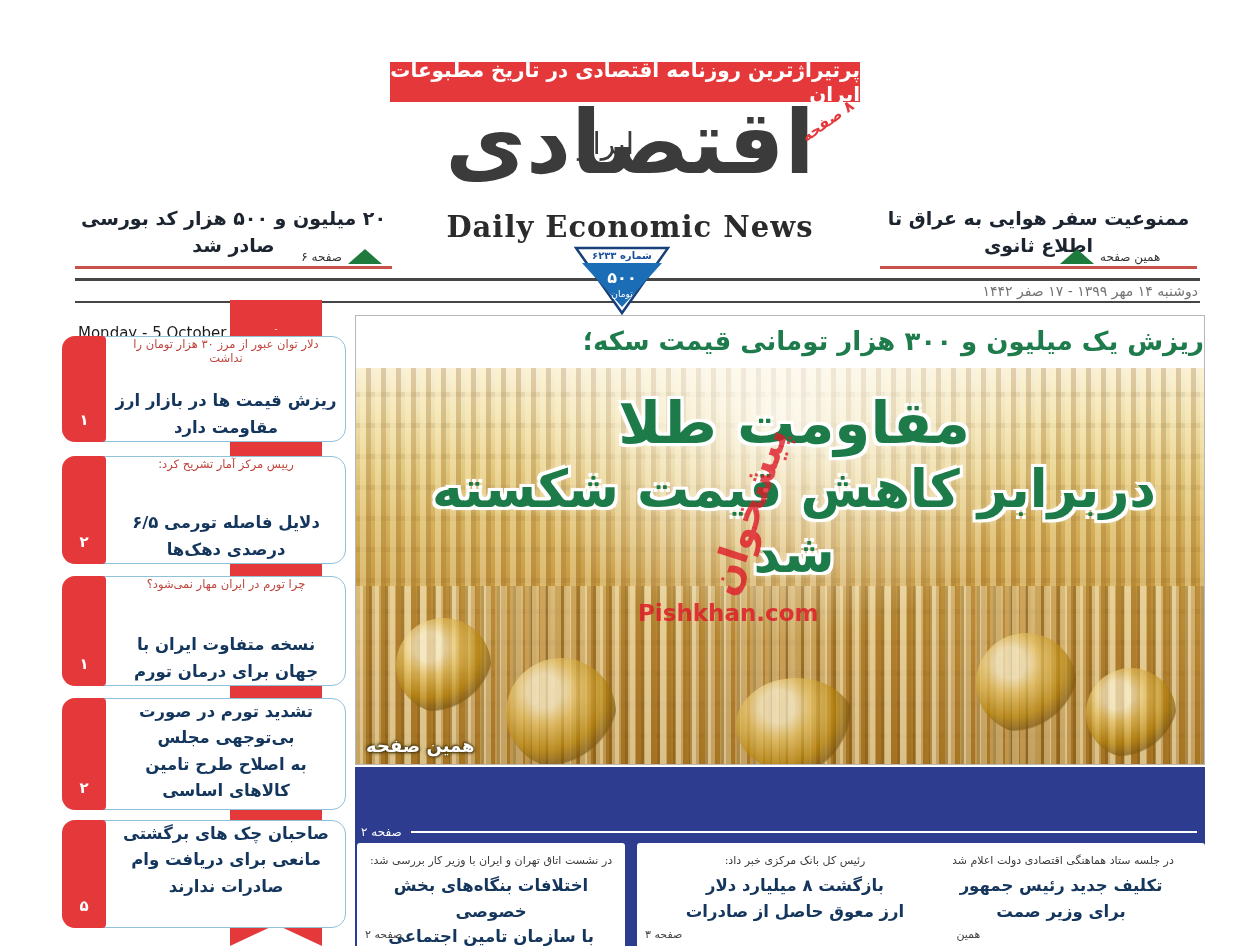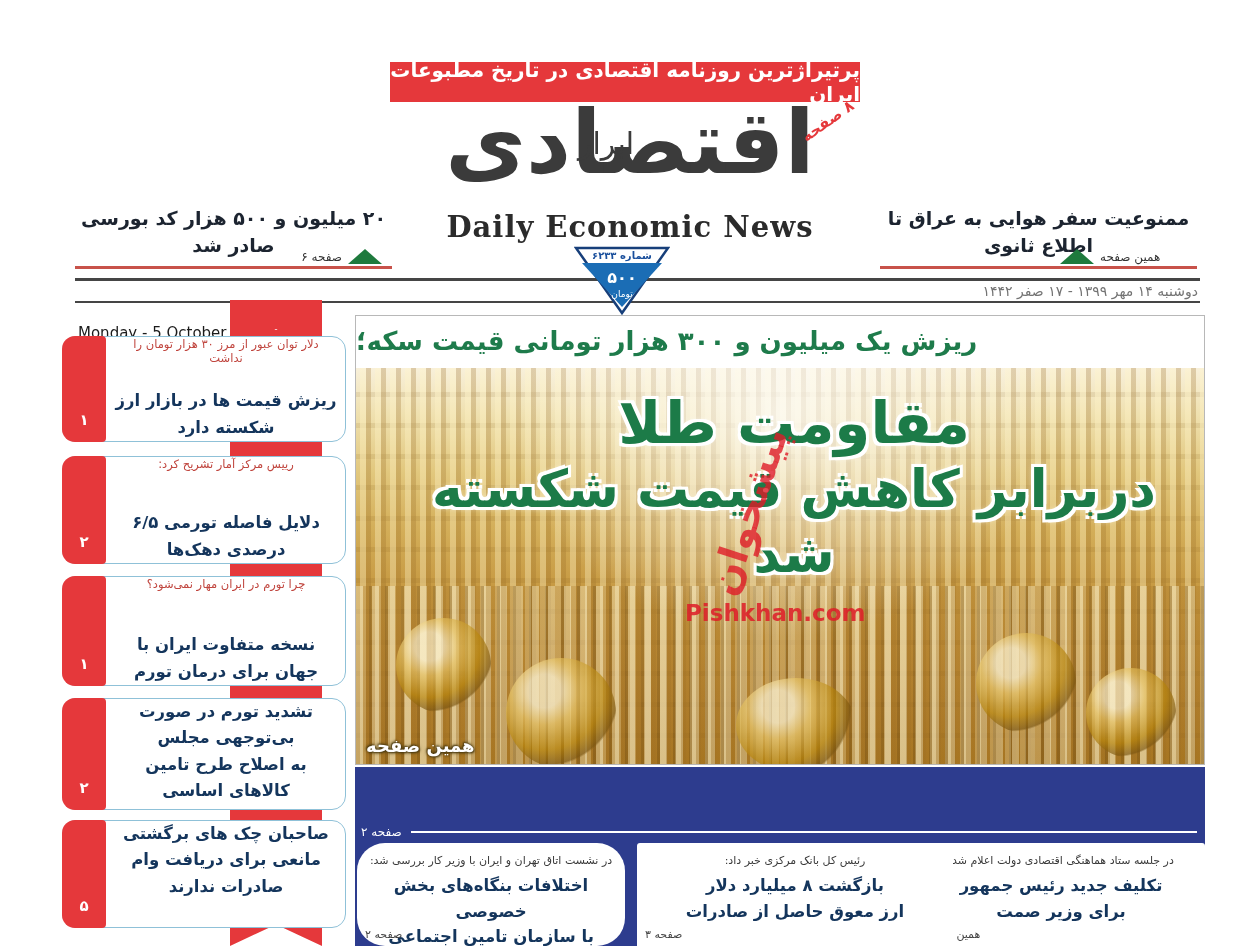--- a/index.html
+++ b/index.html
@@ -64,54 +64,54 @@
   .c1 { top:336px; height:106px; }
   .c2 { top:456px; height:108px; }
   .c3 { top:576px; height:110px; }
   .c4 { top:698px; height:112px; }
   .c5 { top:820px; height:108px; }
 
   
   .lead-box { position:absolute; left:355px; top:315px; width:850px; height:450px;
     border:1px solid #b8b8b8; background:#fff; }
   .lead-kicker { position:absolute; top:0; left:0; right:0; height:52px; line-height:50px;
-    text-align:left; font-size:26px; font-weight:bold; color:#1e7b4b; direction:rtl; background:#fff; }
+    text-align:right; font-size:26px; font-weight:bold; color:#1e7b4b; direction:rtl; background:#fff; }
   .photo { position:absolute; top:52px; left:0; right:0; bottom:0; overflow:hidden;
     background:linear-gradient(180deg,#f8f0da 0%,#efe0ae 12%,#e2c87e 26%,#d4af5a 40%,#c79a43 55%,#bd8c36 70%,#b07e2c 85%,#a5741f 100%); }
   .photo .rows1 { position:absolute; inset:0; opacity:.55;
     background-image:repeating-linear-gradient(90deg, rgba(255,246,215,0) 0 4px, rgba(255,244,200,.65) 4px 10px, rgba(150,105,35,.5) 10px 15px),
       repeating-linear-gradient(0deg, rgba(255,240,190,0) 0 26px, rgba(120,80,20,.22) 26px 31px); }
   .photo .rows2 { position:absolute; left:0; right:0; top:55%; bottom:0; opacity:.5;
     background-image:repeating-linear-gradient(90deg, rgba(255,250,220,.7) 0 7px, rgba(170,120,40,.6) 7px 13px, rgba(90,60,15,.5) 13px 16px); }
   .photo .glow { position:absolute; inset:0;
     background:radial-gradient(ellipse at 50% 12%, rgba(255,255,255,.75) 0%, rgba(255,255,255,0) 45%); }
   .coil { position:absolute; border-radius:50%;
     background:radial-gradient(circle at 35% 30%, #fff7d8 0 16%, #e8c566 32%, #b8860b 56%, #7a5510 70%, rgba(0,0,0,0) 72%); opacity:.65; }
   .lead-hl { position:absolute; top:22px; left:0; right:0; text-align:center; direction:rtl; color:#1c7b48; font-weight:bold;
     text-shadow:-3px -3px 0 #fff, 3px -3px 0 #fff, -3px 3px 0 #fff, 3px 3px 0 #fff, 0 0 7px #fff;padding-left:28px; }
   .lead-hl .l1 { font-size:58px; line-height:1.15; }
   .lead-hl .l2 { font-size:52px; line-height:1.25; }
   .wm-fa { position:absolute; left:305px; top:120px; font-size:40px; font-weight:bold;
     color:rgba(222,28,40,.8); transform:rotate(-72deg); direction:rtl; }
-  .wm-en { position:absolute; left:282px; top:232px; font-size:23px; font-weight:bold; color:rgba(222,28,40,.85);margin-left:47px; }
+  .wm-en { position:absolute; left:282px; top:232px; font-size:23px; font-weight:bold; color:rgba(222,28,40,.85); }
   .photo-caption { position:absolute; left:10px; bottom:8px; font-size:18px; font-weight:bold; color:#fff;
     direction:rtl; text-shadow:1px 1px 2px #4a3a10, -1px -1px 2px #4a3a10, 0 0 4px #4a3a10; }
 
   
   .blue-region { position:absolute; left:355px; top:767px; width:850px; height:179px; background:#2d3c8e; }
   .blue-hl { position:absolute; top:5px; left:0; right:0; text-align:center; color:#fff;
     font-size:30px; font-weight:bold; direction:rtl; }
   .blue-pgref { position:absolute; left:6px; top:58px; right:8px; display:flex; align-items:center; }
   .blue-pgref .txt { color:#fff; font-size:12px; direction:rtl; white-space:nowrap; }
   .blue-pgref .wline { flex:1; height:2px; background:#fff; margin-left:9px; }
 
   .bottom-box { position:absolute; top:843px; height:103px; background:#fff; border-radius:3px 3px 0 0; z-index:2; }
   .bb-right  { left:917px; width:288px; }
   .bb-middle { left:637px; width:316px; }
-  .bb-left   { left:357px; width:268px;border-radius:28px; }
+  .bb-left   { left:357px; width:268px; }
   .bottom-box .inner { position:absolute; inset:0; padding-top:11px; display:flex; flex-direction:column;
     align-items:center; direction:rtl; text-align:center; }
   .bottom-box .kicker { font-size:11px; color:#3a3a3a; margin-bottom:6px; }
   .bottom-box .hl { font-size:16.5px; font-weight:bold; color:#14355c; line-height:1.55; white-space:pre-line; }
   .bottom-box .pgref { position:absolute; left:8px; bottom:5px; font-size:11px; color:#444; direction:rtl; }
 </style>
 </head>
 <body>
 
 <div class="page">
@@ -159,21 +159,21 @@
   <div class="ribbon-top"></div>
   <div class="ribbon-strip"></div>
   <div class="ribbon-bot"></div>
 
   <div class="side-card c1">
     <div class="tab">
         <span class="num">۱</span>
       </div>
     <div class="content">
       <div class="kicker">دلار توان عبور از مرز ۳۰ هزار تومان را نداشت</div>
-      <div class="hl">ریزش قیمت ها در بازار ارز شکسته دارد</div>
+      <div class="hl">ریزش قیمت ها در بازار ارز مقاومت دارد</div>
     </div>
   </div>
   <div class="side-card c2">
     <div class="tab">
         <span class="num">۲</span>
       </div>
     <div class="content">
       <div class="kicker">رییس مرکز آمار تشریح کرد:</div>
       <div class="hl">دلایل فاصله تورمی ۶/۵ درصدی دهک‌ها</div>
     </div>

